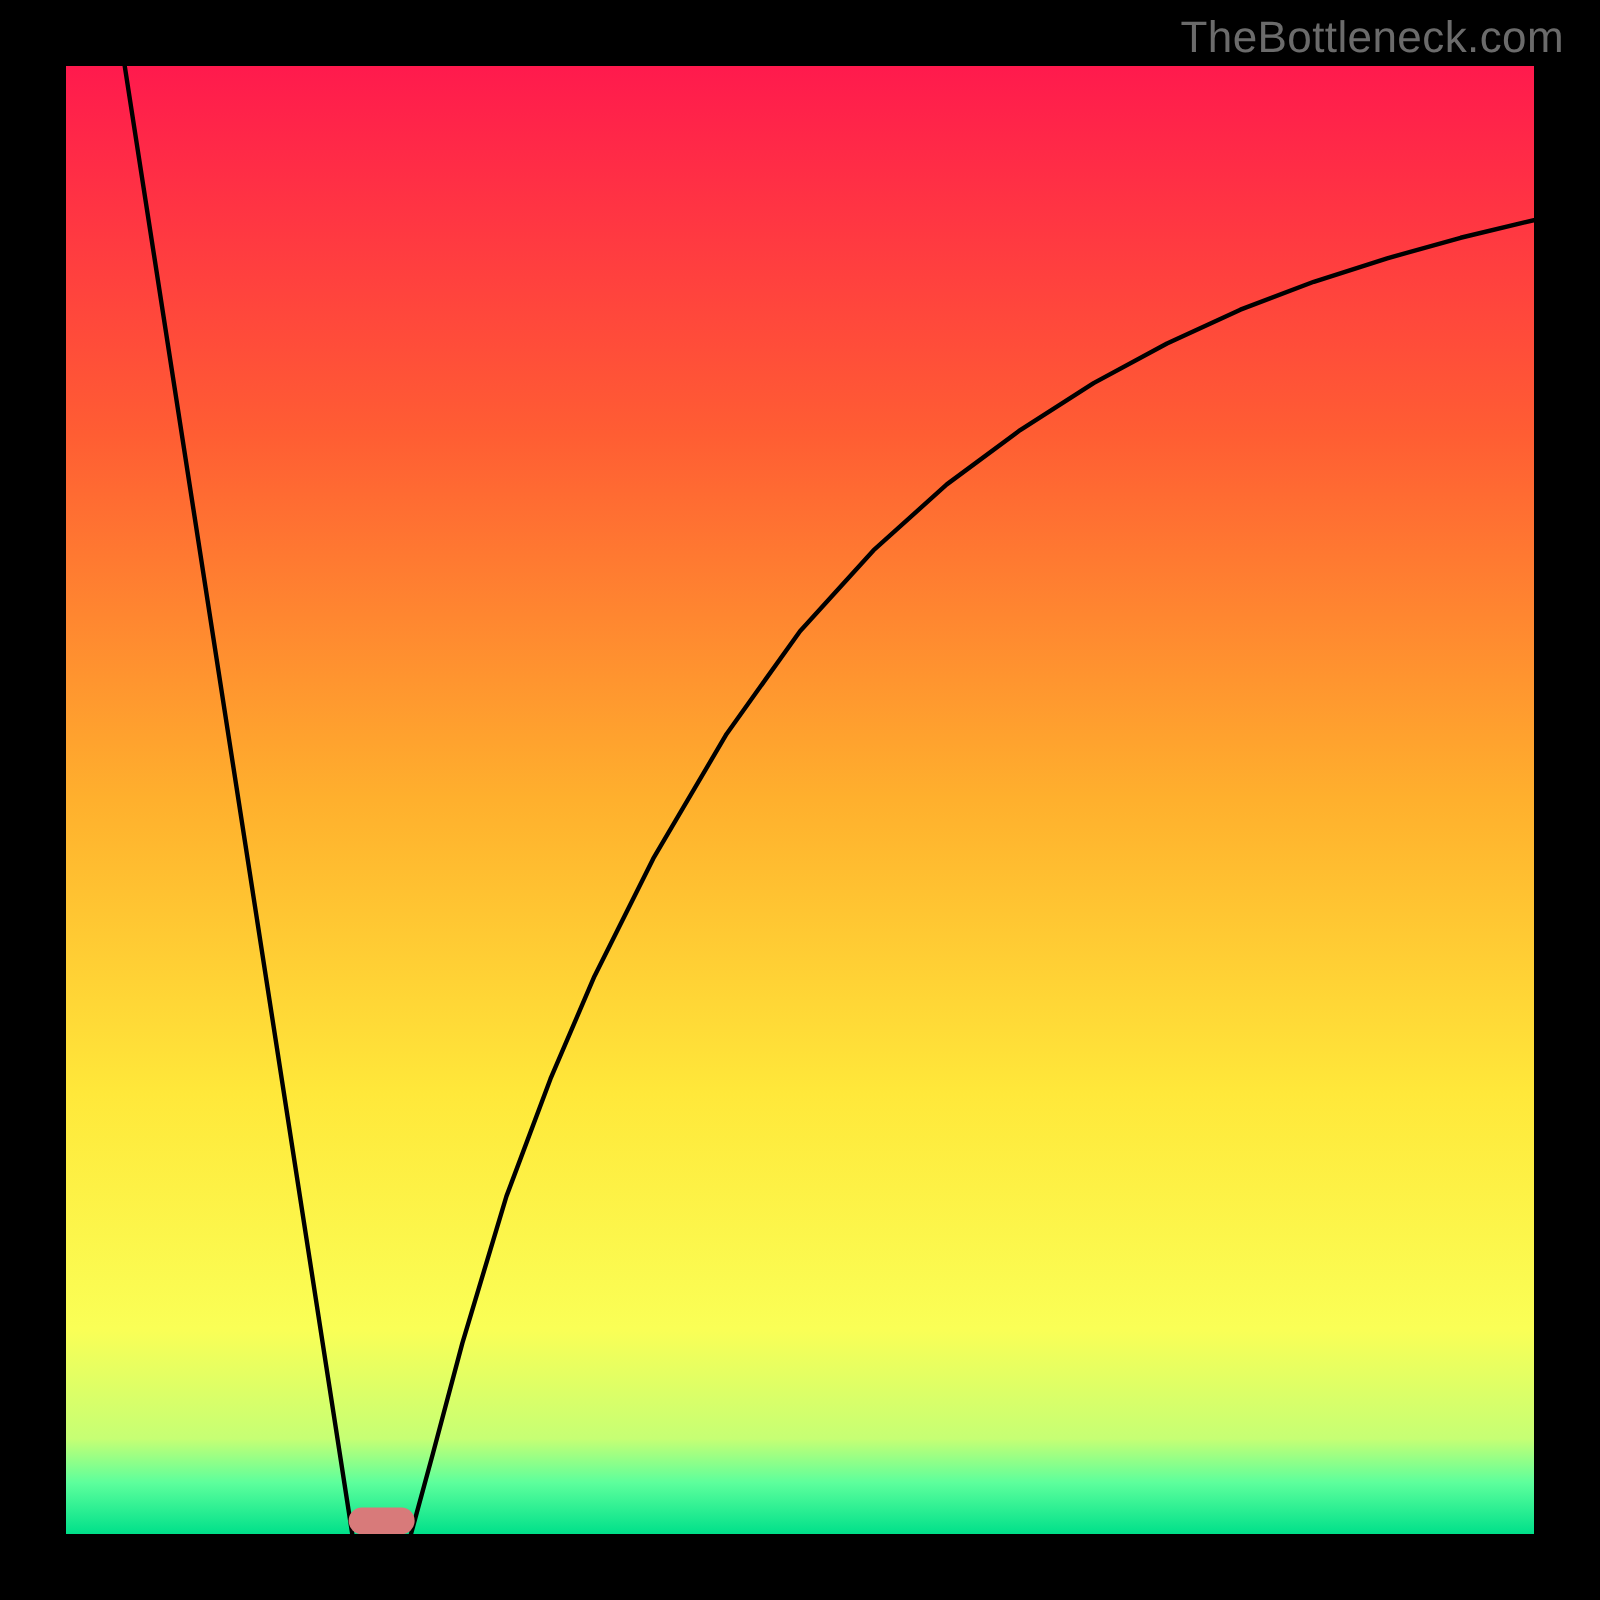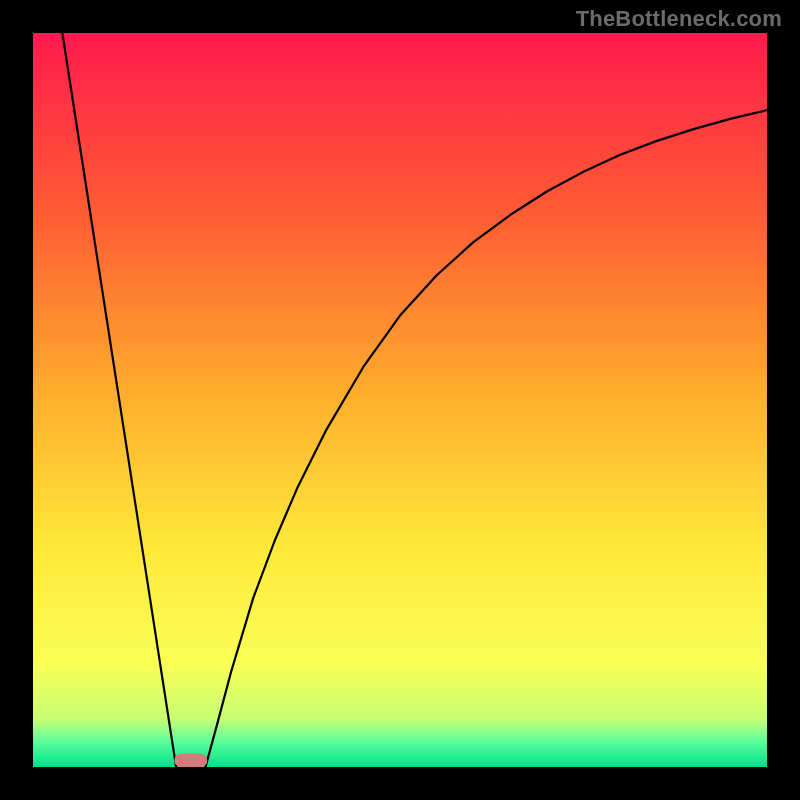--- a/index.html
+++ b/index.html
@@ -27,21 +27,21 @@
     height: 734px;
     overflow: hidden;
   }
   .watermark {
     position: absolute;
     top: 6px;
     right: 18px;
     color: #6b6b6b;
     font-size: 22px;
     letter-spacing: 0.2px;
-    font-weight: 700;
+    font-weight: 400;
   }
   svg { display: block; }
 </style>
 </head>
 <body>
 
 <div class="frame">
 
   <div class="watermark">TheBottleneck.com</div>
 

